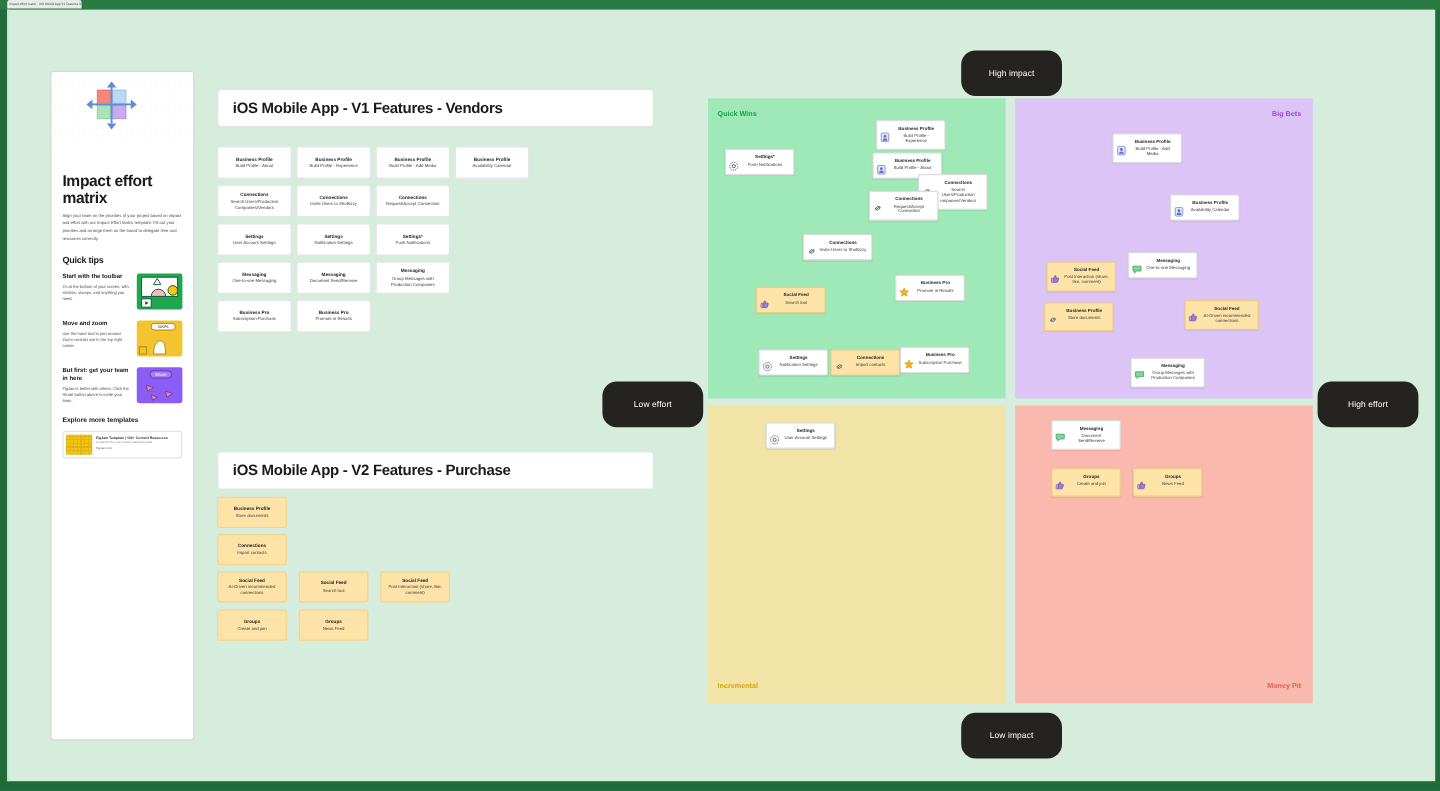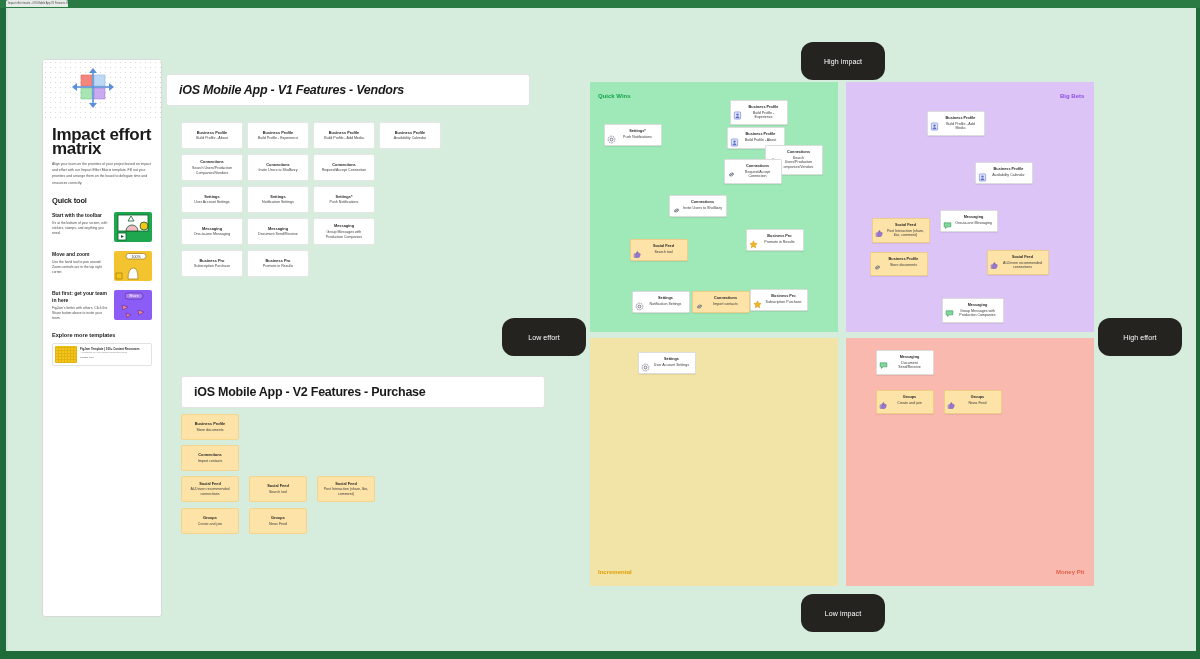--- a/index.html
+++ b/index.html
@@ -44,22 +44,22 @@
     width: 100%; height: 62px;
     background: #ffffff;
     background-image:
       radial-gradient(circle, #d8d8d8 0.5px, transparent 0.6px);
     background-size: 5px 5px;
     position: relative;
   }
   .matrix-icon { position: absolute; left: 28px; top: 7px; width: 44px; height: 48px; }
   .sb-body { padding: 6px 9px 10px 9px; }
   .sb-title {
-    font-size: 17px; font-weight: bold; color: #1a1a1a;
-    line-height: 13.5px; letter-spacing: -0.3px; margin-bottom: 6px;
+    font-size: 13px; font-weight: bold; color: #1a1a1a;
+    line-height: 13.5px; letter-spacing: -0.3px; margin-bottom: 6px; margin-top: 16px;
   }
   .sb-desc {
     font-size: 3.5px; color: #4d4d4d; line-height: 6.2px; margin-bottom: 10px;
   }
   .sb-h2 {
     font-size: 7.5px; font-weight: bold; color: #1a1a1a;
     letter-spacing: -0.2px; margin-bottom: 7px;
   }
   .tip { display: flex; gap: 5px; margin-bottom: 9px; align-items: flex-start; }
   .tip-txt { flex: 1; }
@@ -86,21 +86,21 @@
   .banner {
     position: absolute;
     background: #ffffff;
     border: 1px solid #e3e3e3;
     border-radius: 3px;
     display: flex; align-items: center;
     padding-left: 12px;
     font-size: 12.5px; font-weight: bold; color: #1a1a1a;
     letter-spacing: -0.25px;
   }
-  #banner-v1 { left: 158px; top: 66px; width: 364px; height: 32px; font-style: italic; }
+  #banner-v1 { left: 173px; top: 66px; width: 364px; height: 32px; }
   #banner-v2 { left: 173px; top: 368px; width: 364px; height: 32px; }
 
   
   .card {
     position: absolute;
     background: #ffffff;
     border: 1px solid #e6e6e6;
     border-radius: 2px;
     display: flex; flex-direction: column;
     align-items: center; justify-content: center;
@@ -177,21 +177,21 @@
             <path d="M22 41 L26 36 L18 36 Z"></path>
             <path d="M1 20 L6 16 L6 24 Z"></path>
             <rect x="5" y="19.2" width="34" height="1.6"></rect>
             <path d="M43 20 L38 16 L38 24 Z"></path>
           </g>
         </svg>
       </div>
       <div class="sb-body">
         <div class="sb-title">Impact effort matrix</div>
         <div class="sb-desc">Align your team on the priorities of your project based on impact and effort with our Impact Effort Matrix template. Fill out your priorities and arrange them on the board to delegate time and resources correctly.</div>
-        <div class="sb-h2">Quick tool</div>
+        <div class="sb-h2">Quick tips</div>
 
         <div class="tip">
           <div class="tip-txt">
             <div class="tip-h">Start with the toolbar</div>
             <div class="tip-p">It's at the bottom of your screen, with stickies, stamps, and anything you need.</div>
           </div>
           <div class="tip-img green">
             <svg viewBox="0 0 38 30" width="38" height="30">
               <rect x="4" y="3" width="30" height="16" fill="#ffffff" stroke="#0d5c2c" stroke-width="0.8"></rect>
               <path d="M17 4 L20 9 L14 9 Z" fill="#fff" stroke="#0d5c2c" stroke-width="0.8"></path>

